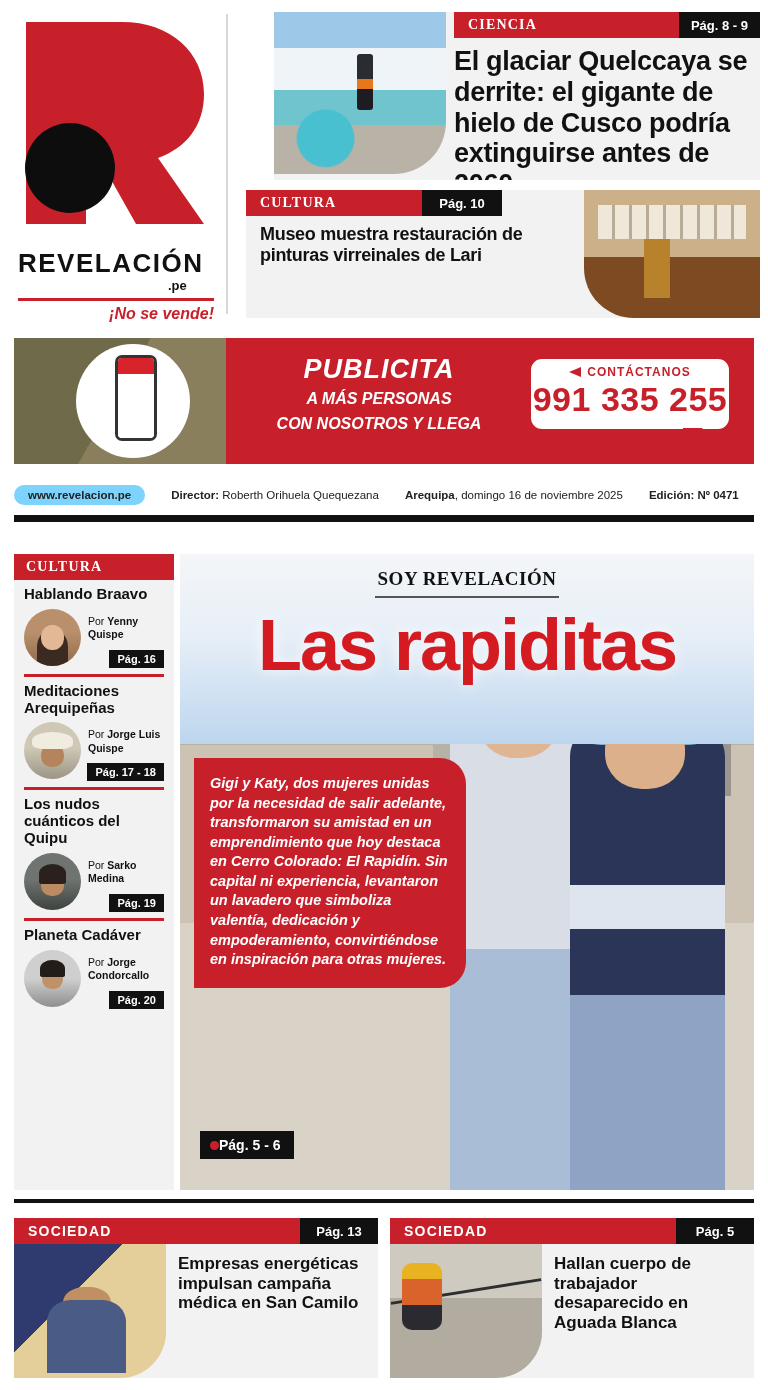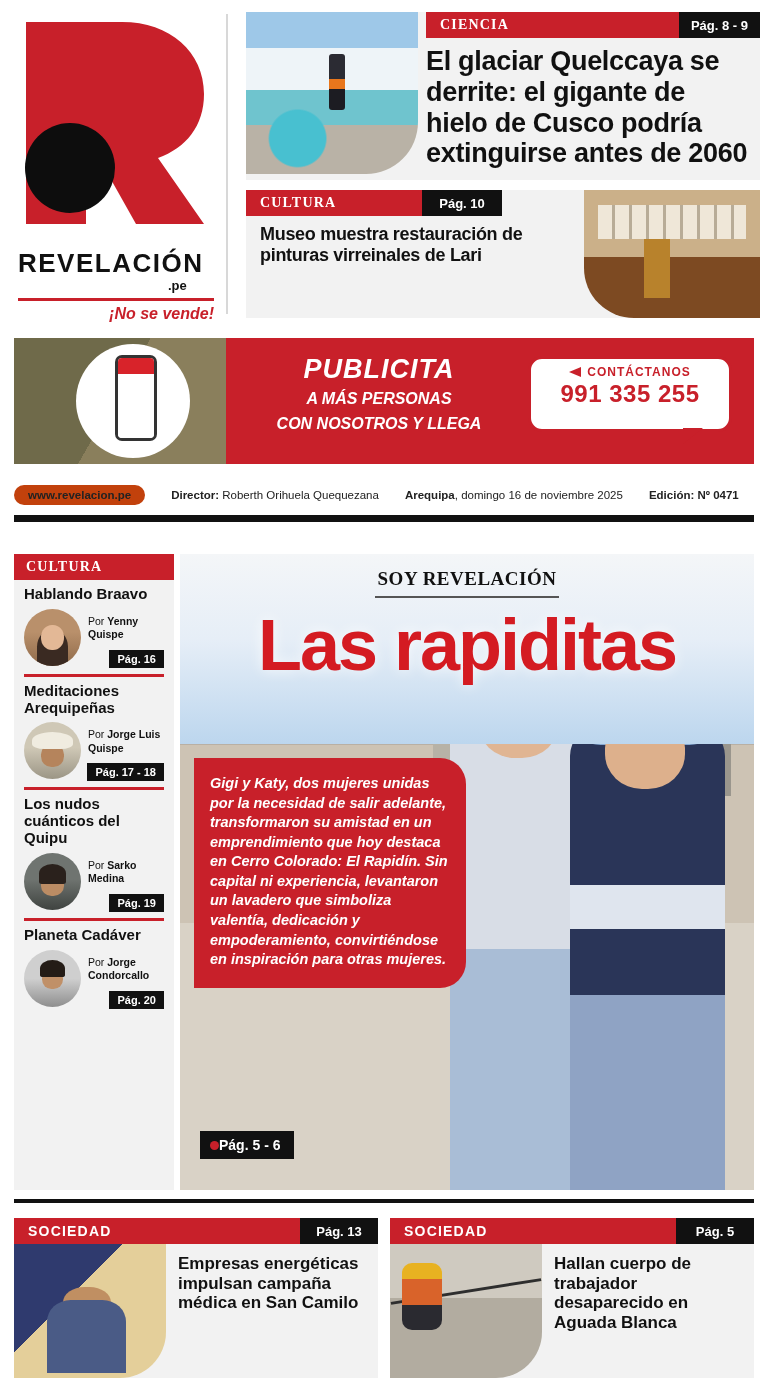--- a/index.html
+++ b/index.html
@@ -24,21 +24,21 @@
   .logo-rule { position:absolute; left:18px; top:298px; width:196px; height:3px; background:#c8202a; }
   .logo-tag {
     position:absolute; left:18px; top:305px; width:196px; text-align:right;
     color:#c8202a; font-weight:900; font-style:italic; font-size:16px;
   }
   .vdiv { position:absolute; left:226px; top:14px; width:2px; height:300px; background:#d8d8d8; }
 
   .heads { width:536px; height:332px; padding:12px 8px 0 14px; }
 
   .hcard { position:relative; background:#f2f2f2; overflow:hidden; }
-  .hcard.ciencia { height:168px; margin-bottom:10px; }
+  .hcard.ciencia { height:168px; margin-bottom:10px;margin-left:28px; }
   .hcard.cultura { height:128px; }
 
   .hphoto { position:absolute; left:0; top:0; overflow:hidden; }
   .ciencia .hphoto { width:172px; height:162px; border-bottom-right-radius:52px; }
   .cultura .hphoto { right:0; left:auto; width:176px; height:128px; border-bottom-left-radius:50px; }
 
   .tagrow { display:flex; height:26px; }
   .tag {
     background:#c8202a; color:#fff; font-weight:900; font-size:14px;
     letter-spacing:1.2px; display:flex; align-items:center; padding:0 14px;
@@ -84,31 +84,31 @@
   .bubble:after {
     content:""; position:absolute; right:26px; bottom:-15px;
     border-left:0 solid transparent; border-right:20px solid transparent;
     border-top:16px solid #c8202a;
   }
   .bubble-top {
     display:flex; align-items:center; justify-content:center; gap:6px;
     color:#c8202a; font-weight:800; font-size:12px; letter-spacing:1px; margin-top:6px;
   }
   .bubble-num {
-    text-align:center; color:#c8202a; font-weight:900; font-size:24px;
+    text-align:center; color:#c8202a; font-weight:900; font-size:34px;
     letter-spacing:0.5px; line-height:1; margin-top:3px;
   }
 
   
   .infobar {
     position:absolute; left:14px; top:480px; width:740px; height:30px;
     display:flex; align-items:center; font-size:11.5px; color:#222;
   }
   .pill {
-    background:#c2410c; border-radius:14px; padding:4px 14px;
+    background:#7dd3fc; border-radius:14px; padding:4px 14px;
     font-weight:800; font-size:11.5px;
   }
   .infoitem { margin-left:26px; white-space:nowrap; }
   .infoitem b { font-weight:800; }
   .blackbar { position:absolute; left:14px; top:515px; width:740px; height:7px; background:#111; }
 
   
   .main { position:absolute; left:14px; top:554px; width:740px; height:636px; display:flex; }
   .sidebar { width:160px; height:636px; background:#f2f2f2; }
   .sb-tag {

